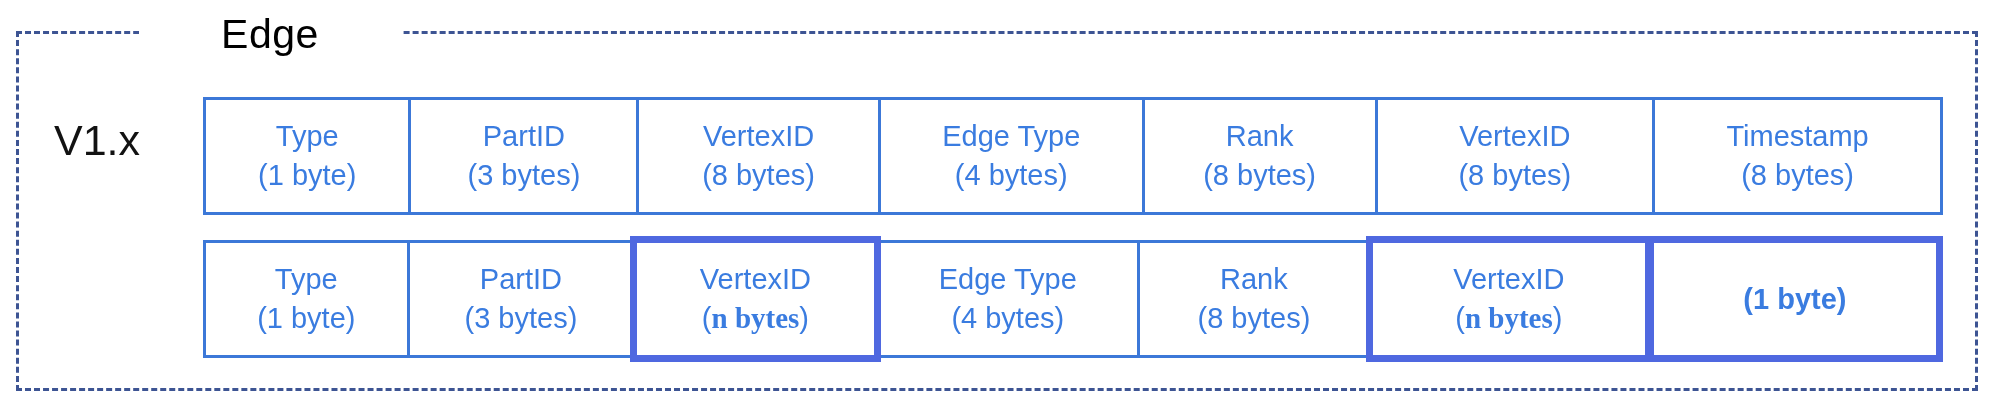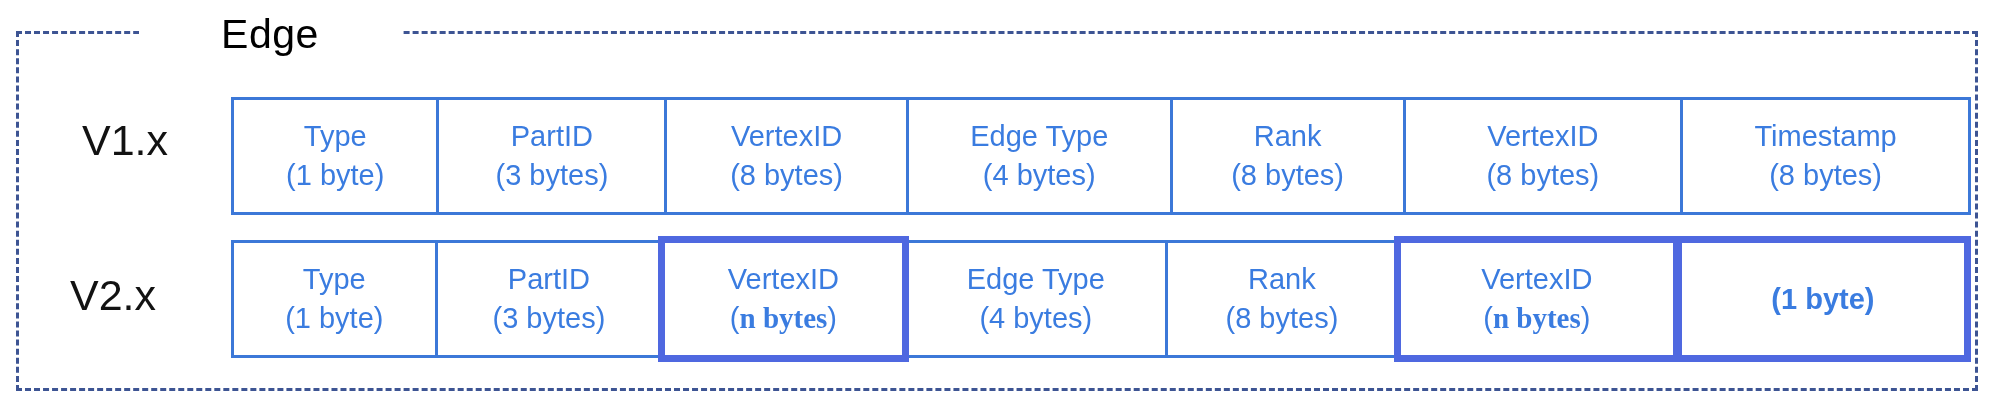--- a/index.html
+++ b/index.html
@@ -28,26 +28,26 @@
     color:var(--title,#000000);
     letter-spacing:0.5px;
   }
   .row-label{
     position:absolute;
     width:150px;height:56px;
     display:flex;align-items:center;justify-content:center;
     font-size:43px;
     color:#121212;
   }
-  .row-label.v1{left:50px;top:112px;}
+  .row-label.v1{left:22px;top:112px;}
   .row-label.v2{left:38px;top:267px;}
   .byte-row{
     position:absolute;
     left:203px;width:1740px;height:118px;
-    display:flex;align-items:stretch;margin-left:28px;
+    display:flex;align-items:stretch;
   }
   .byte-row.r1{top:97px;}
   .byte-row.r2{top:240px;}
   .cell{
     box-sizing:border-box;
     border:3px solid var(--thin,#3c78d8);
     background:#ffffff;
     display:flex;flex-direction:column;
     align-items:center;justify-content:center;
     text-align:center;
@@ -70,21 +70,20 @@
 <body>
 
 <div class="stage" style="--fieldtext: #3a7ce0; --thin: #3c78d8; --thick: #4f68e0; --dash: #3d5493; --title: #000000;">
 
   <div class="frame">
     <div class="legend">Edge</div>
   </div>
 
   <div class="row-label v1">V1.x</div>
 
-  <div class="row-label v2">V2.x</div>
 
   <div class="byte-row r1">
       <div class="cell" style="flex: 11.8 0 0px;">
         <div class="cell-name">Type</div>
         <div class="cell-size">(1 byte)</div>
       </div>
       <div class="cell" style="flex: 13.1 0 0px; margin-left: -3px;">
         <div class="cell-name">PartID</div>
         <div class="cell-size">(3 bytes)</div>
       </div>

